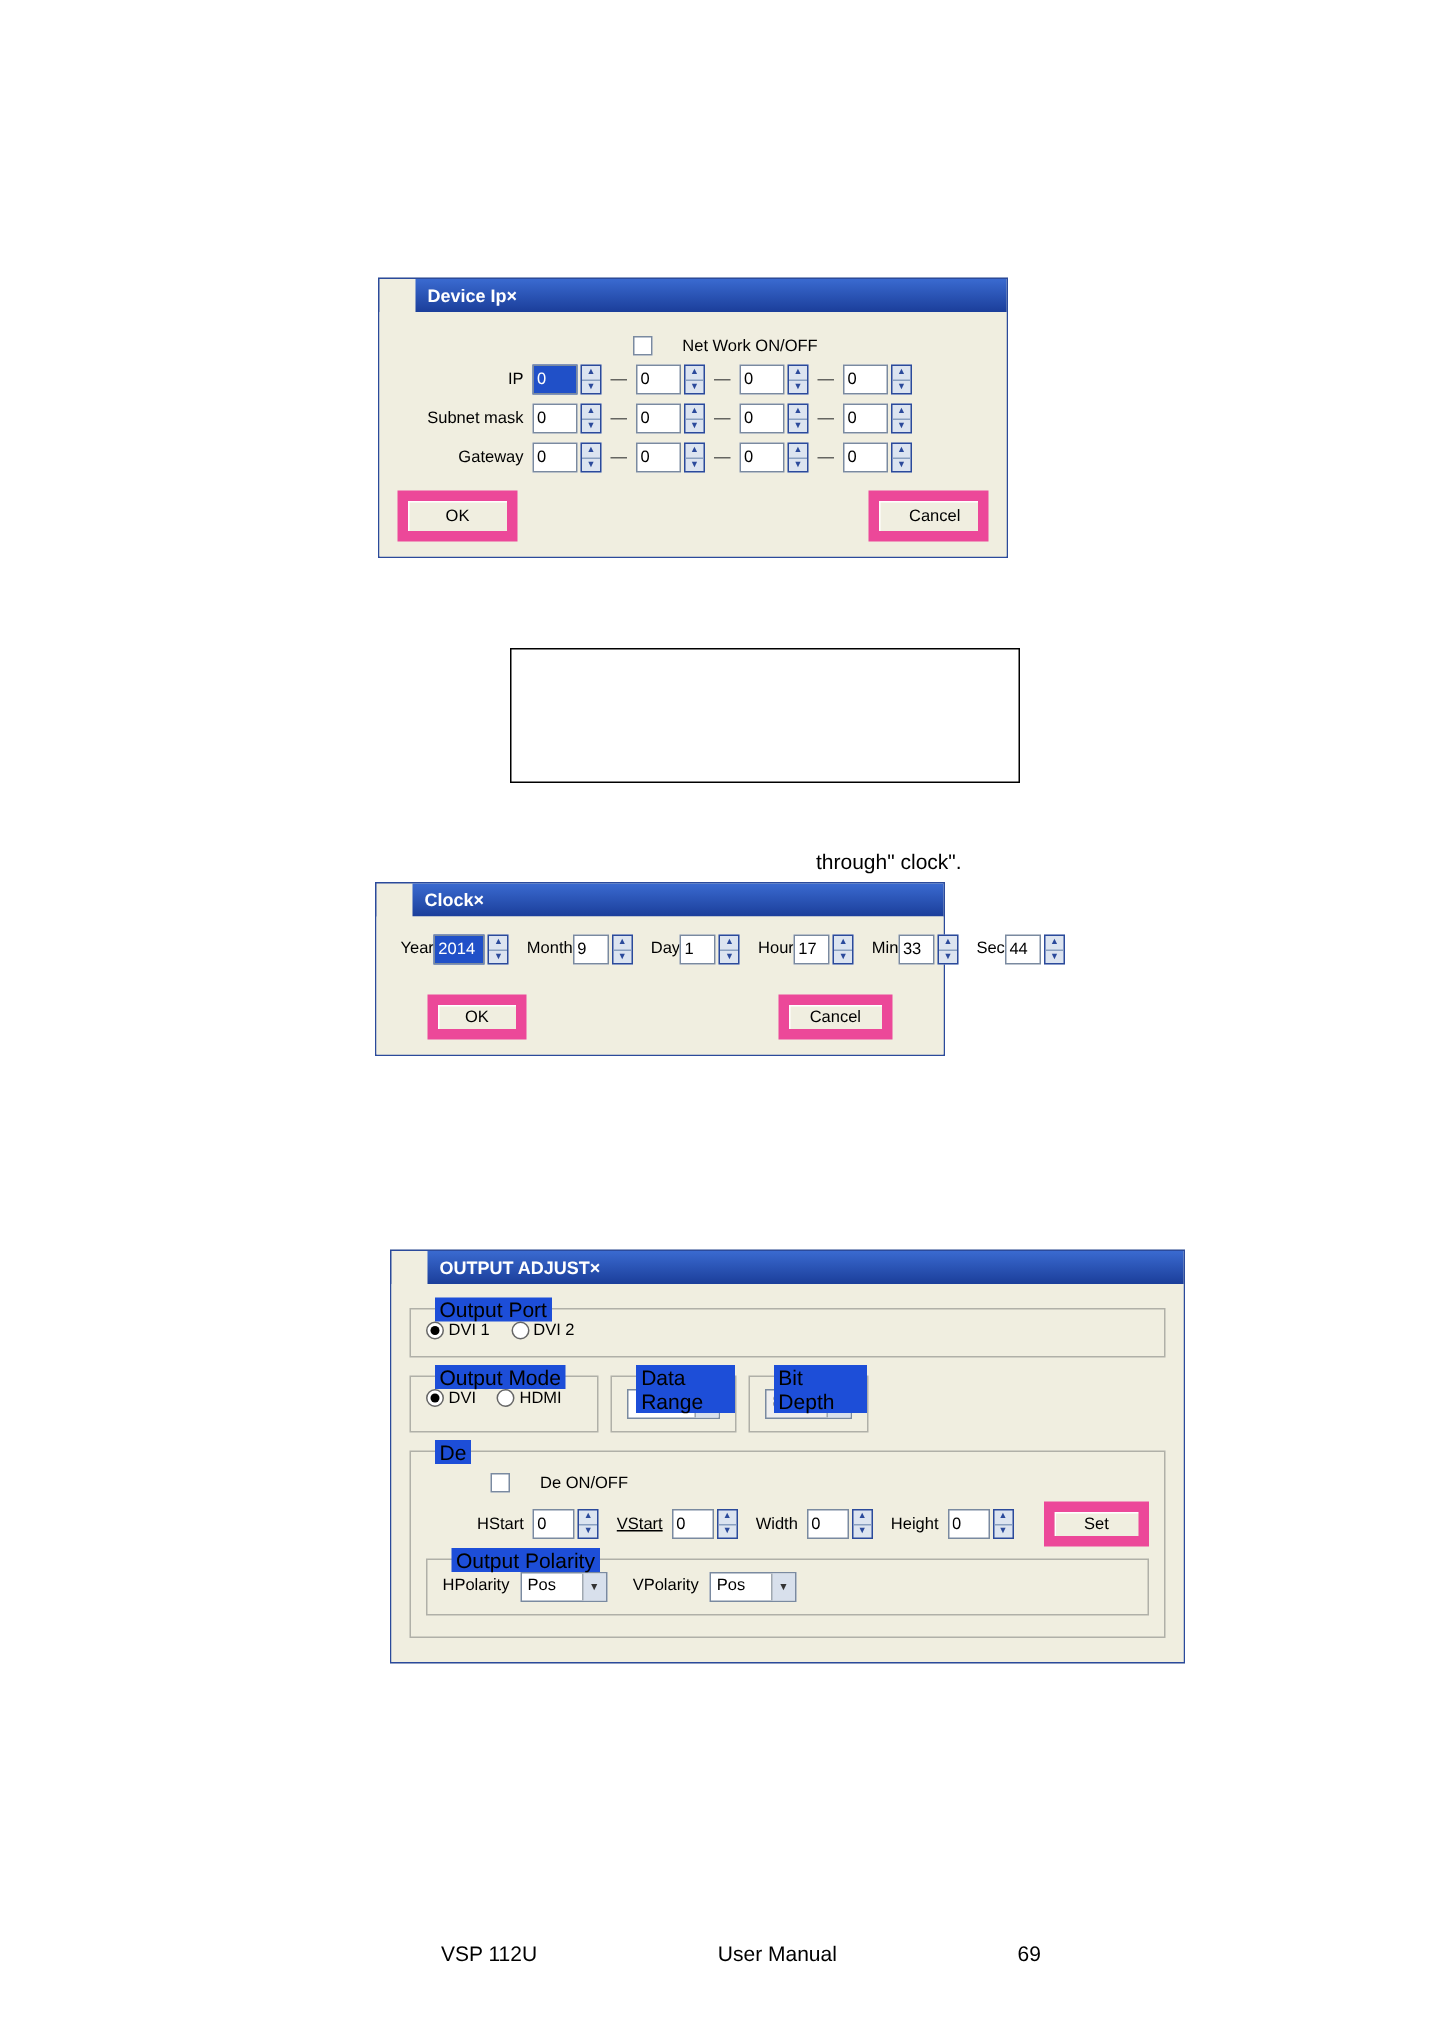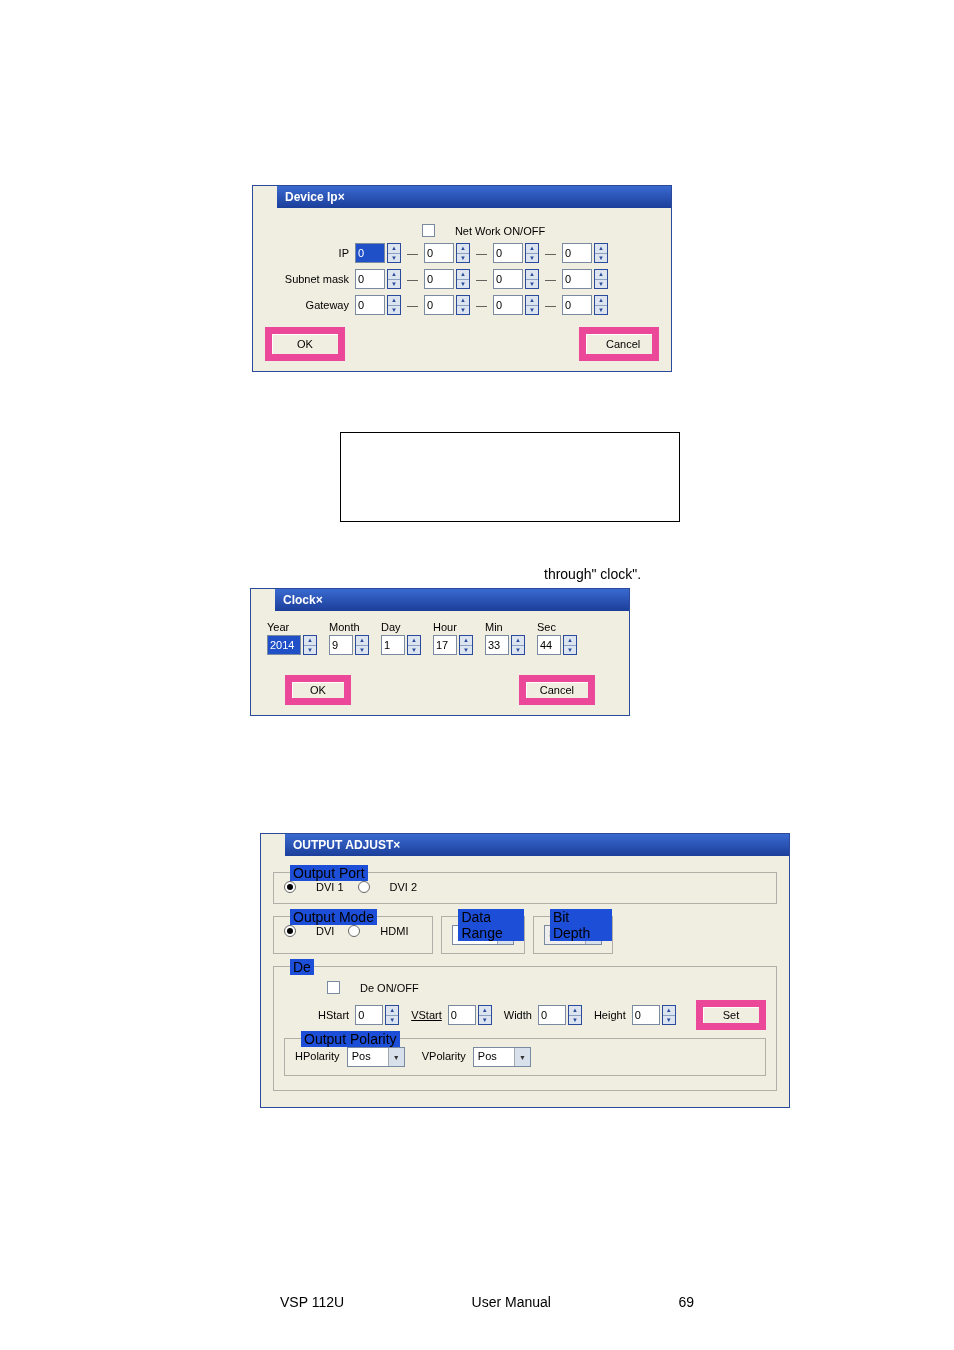--- a/index.html
+++ b/index.html
@@ -132,21 +132,21 @@
     position: absolute;
     top: -8px;
     left: 16px;
     background: #1d4ed8;
     padding: 0 3px;
     font-size: 14px;
   }
   .radio {
     display: inline-flex;
     align-items: center;
-    gap: 20px;
+    gap: 3px;
     margin-right: 14px;
   }
   .radio .dot {
     width: 12px;
     height: 12px;
     border: 1px solid #666;
     border-radius: 50%;
     background: #fff;
     display: inline-block;
     position: relative;
@@ -186,29 +186,28 @@
     color: #333;
   }
   .clock-cols {
     display: flex;
     gap: 12px;
     padding: 4px 10px 2px;
     justify-content: flex-start;
   }
   .clock-col {
     display: flex;
-    flex-direction: column;
-    align-items: flex-start;
+    align-items: center;
     font-size: 11px;
   }
   .clock-col .spin { margin-top: 2px; }
   .footer {
     position: absolute;
     bottom: 40px;
-    left: 0;
+    left: 14px;
     right: 0;
     display: flex;
     justify-content: space-between;
     padding: 0 260px 0 280px;
     font-size: 14px;
   }
   .blank-box {
     border: 1px solid #000;
     height: 90px;
   }

